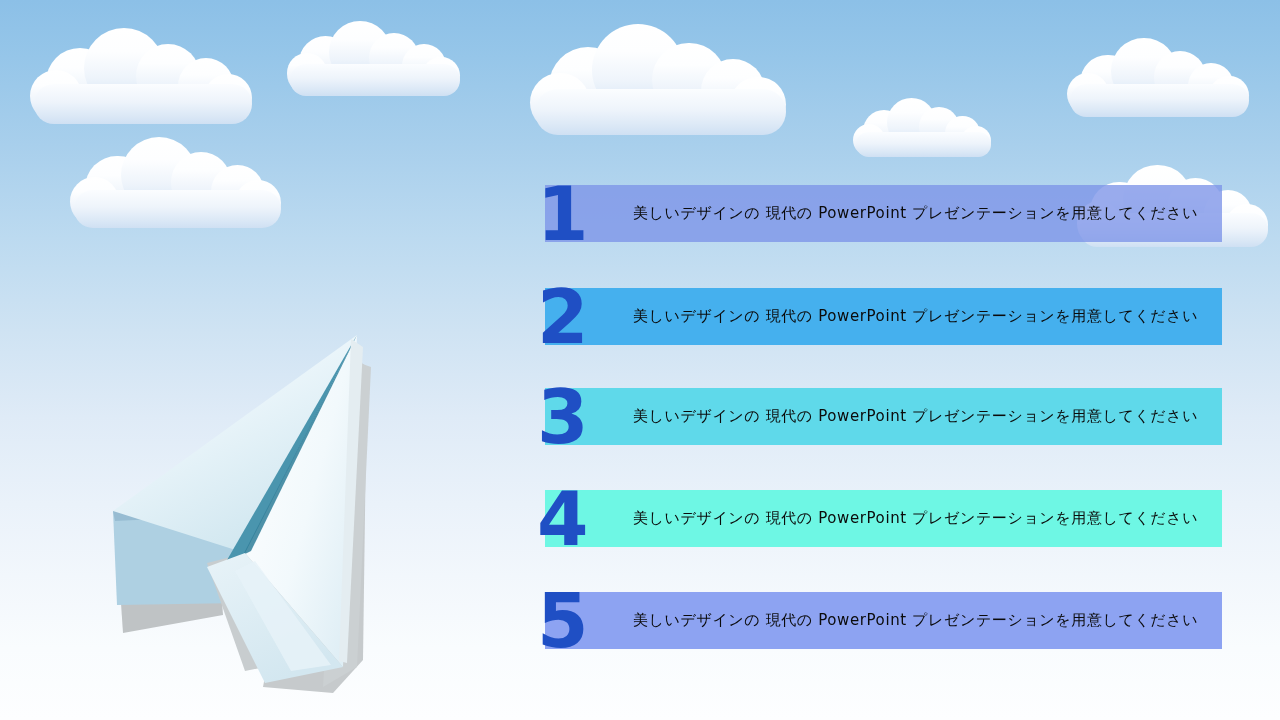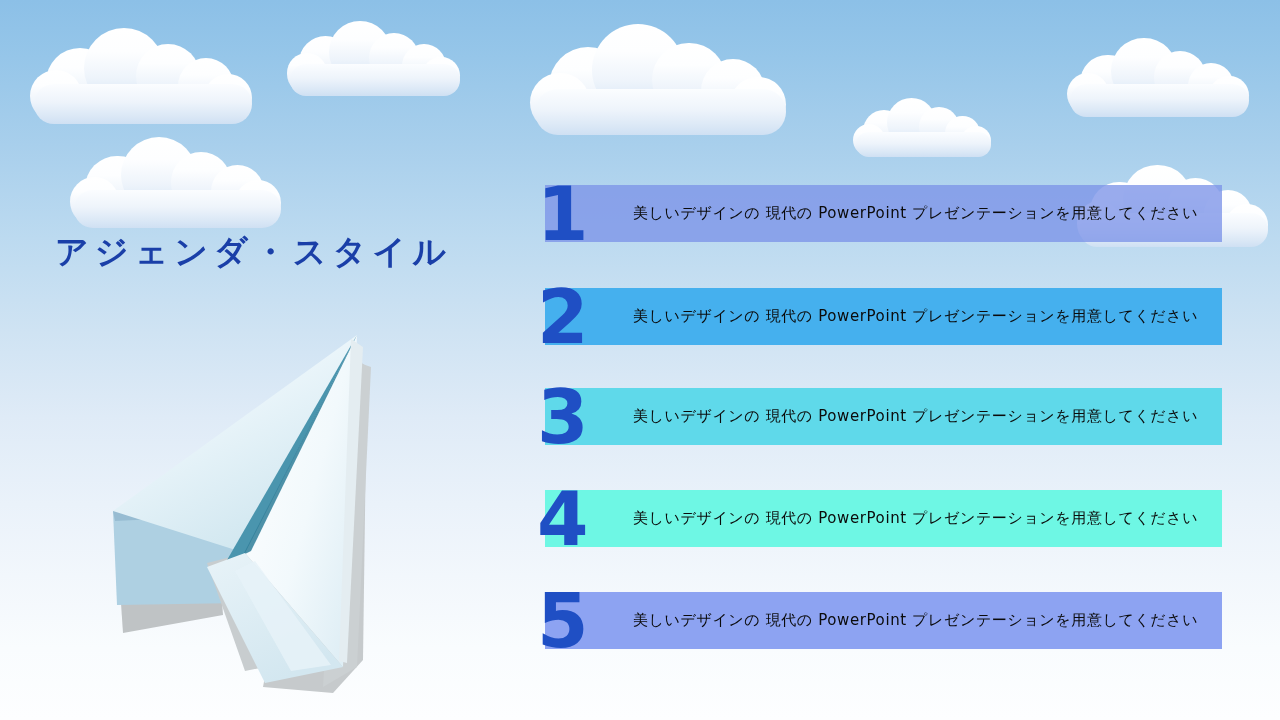--- a/index.html
+++ b/index.html
@@ -172,21 +172,20 @@
         <div class="lobe" style="left: 15.48px; top: 6.88px; width: 58.48px; height: 58.48px;"></div>
         <div class="lobe" style="left: 48.16px; top: -10.32px; width: 68.8px; height: 68.8px;"></div>
         <div class="lobe" style="left: 92.88px; top: 3.44px; width: 55.04px; height: 55.04px;"></div>
         <div class="lobe" style="left: 129px; top: 15.48px; width: 48.16px; height: 48.16px;"></div>
         <div class="lobe" style="left: 1.72px; top: 25.8px; width: 44.72px; height: 44.72px;"></div>
         <div class="lobe" style="left: 151.36px; top: 29.24px; width: 41.28px; height: 41.28px;"></div>
         <div class="base" style="left: 5.16px; top: 37.84px; width: 187.48px; height: 34.4px;"></div>
       </div>
     </div>
 
-  <div id="title">アジェンダ・スタイル</div>
 
   <div id="plane">
     <svg viewBox="0 0 300 390" width="300" height="390" xmlns="http://www.w3.org/2000/svg">
       <defs>
         <linearGradient id="gWingTop" x1="0" y1="0" x2="0.6" y2="1">
           <stop offset="0%" stop-color="#ffffff"></stop>
           <stop offset="45%" stop-color="#eaf5fa"></stop>
           <stop offset="100%" stop-color="#cfe6ef"></stop>
         </linearGradient>
         <linearGradient id="gWingRight" x1="0" y1="0" x2="1" y2="0.8">

